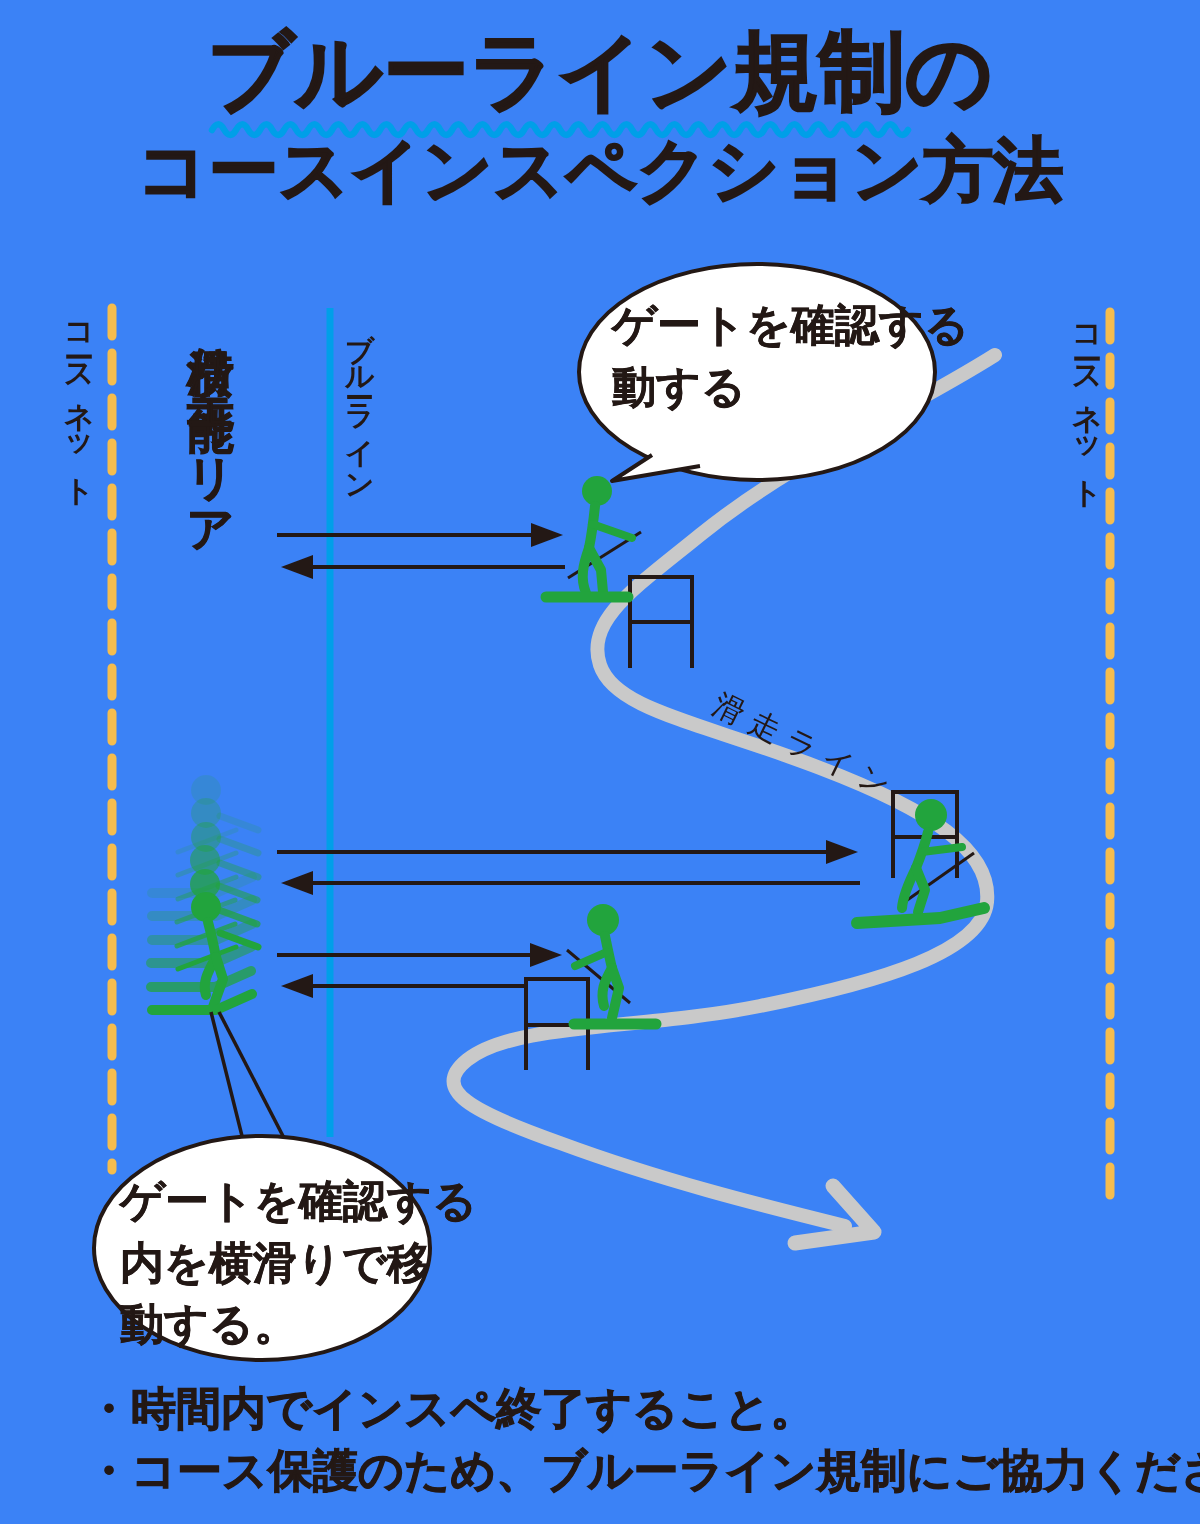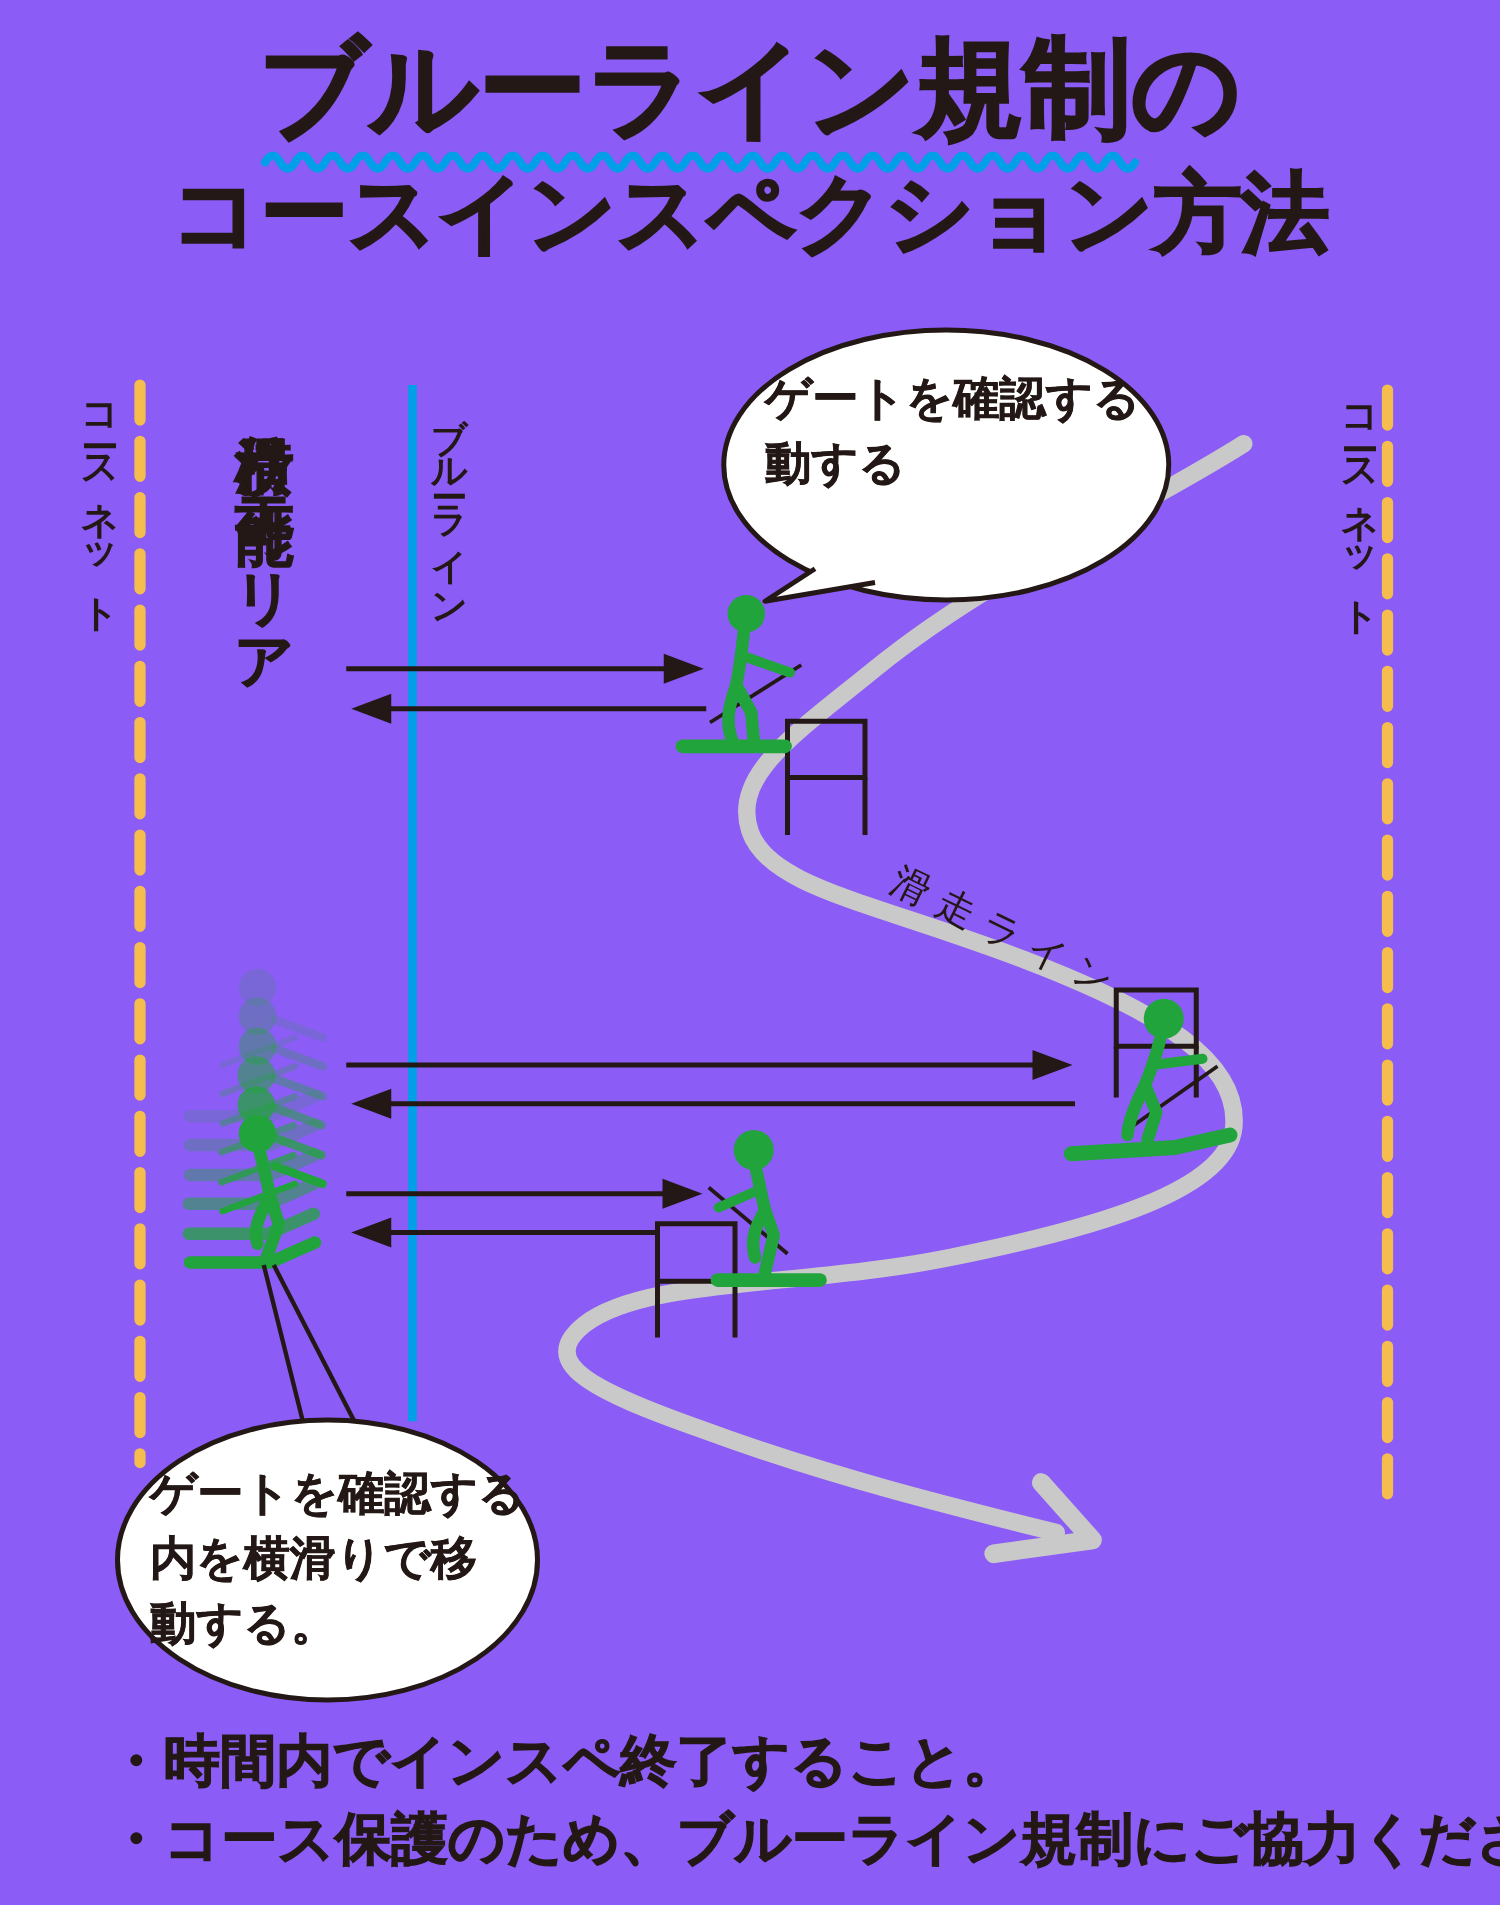--- a/index.html
+++ b/index.html
@@ -1,17 +1,17 @@
 <!DOCTYPE html>
 <html><head>
 <meta charset="utf-8">
 <style>
   html,body{margin:0;padding:0;background:#ffffff;}
   .stage{
-    position:relative;width:1200px;height:1524px;background:#8b5cf6;overflow:hidden;
+    position:relative;width:1200px;height:1524px;background:#3b82f6;overflow:hidden;
     font-family:"DejaVu Sans","Liberation Sans",sans-serif;color:#231815;
   }
   .title{
     position:absolute;left:0;top:16px;width:1200px;text-align:center;
     font-weight:bold;line-height:1.28;letter-spacing:0px;color:#231815;
     -webkit-text-stroke:2px #231815;
   }
   .title .t1{font-size:86px;}
   .title .t2{font-size:70px;}
   .diagram-svg{position:absolute;left:0;top:0;width:1200px;height:1524px;}
@@ -20,22 +20,22 @@
     font-weight:bold;color:#231815;white-space:nowrap;
   }
   .net-label{font-size:30px;letter-spacing:3px;}
   .blueline-label{font-size:29px;letter-spacing:2px;}
   .area-label{font-size:47px;letter-spacing:1px;-webkit-text-stroke:1px #231815;}
   .runline-label{
     position:absolute;left:724px;top:684px;transform:rotate(26deg);transform-origin:0 0;
     font-size:31px;letter-spacing:9px;font-weight:500;color:#231815;white-space:nowrap;
   }
   .bubble-text{
-    position:absolute;font-weight:bold;font-size:37px;line-height:1.40;
-    color:#231815;white-space:nowrap;font-family:Liberation Serif, serif;-webkit-text-stroke:0.5px #231815;
+    position:absolute;font-weight:bold;font-size:44px;line-height:1.40;
+    color:#231815;white-space:nowrap;-webkit-text-stroke:0.5px #231815;
   }
   .bubble-text.top{left:612px;top:294px;}
   .bubble-text.bottom{left:120px;top:1170px;}
   .notes{
     position:absolute;left:86px;top:1378px;font-weight:bold;font-size:45px;
     line-height:1.38;color:#231815;white-space:nowrap;-webkit-text-stroke:1px #231815;
   }
 </style>
 </head>
 <body>

